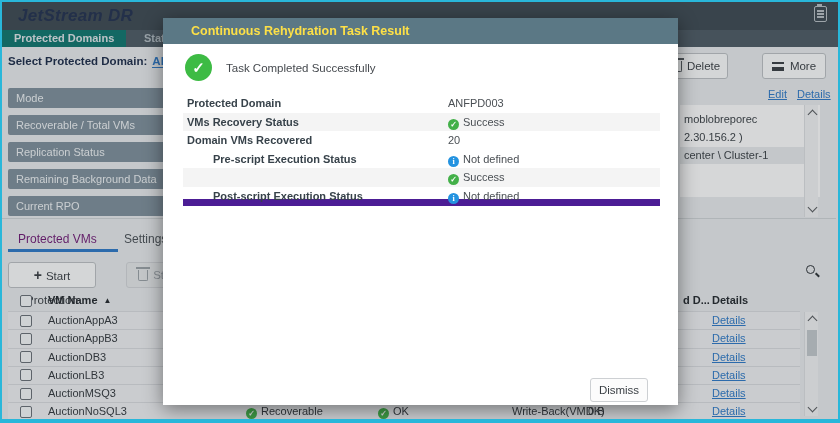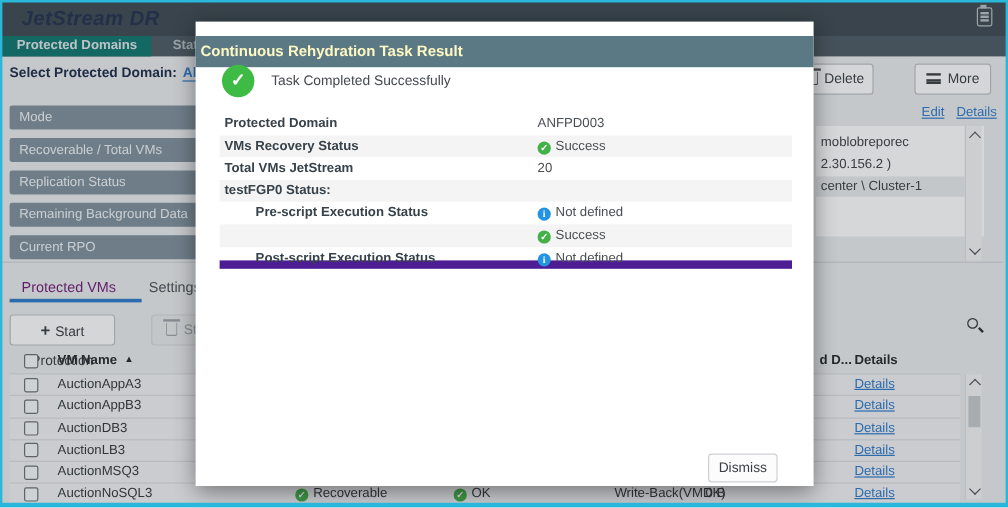--- a/index.html
+++ b/index.html
@@ -61,21 +61,21 @@
   .vdet { position:absolute; left:704px; top:2px; }
   .vcell { position:absolute; top:2px; }
   .ic-success { display:inline-block; width:11px; height:11px; border-radius:50%; background:#43b049; color:#fff; font-size:8px; font-weight:bold; text-align:center; line-height:11px; vertical-align:-1px; margin-right:4px; }
   .ic-info { display:inline-block; width:11px; height:11px; border-radius:50%; background:#2493e0; color:#fff; font-size:8px; font-weight:bold; font-family:"Liberation Serif", serif; text-align:center; line-height:11px; vertical-align:-1px; margin-right:4px; }
 
   
   .overlay { position:absolute; inset:0; background:rgba(40,46,52,.18); z-index:10; }
 
   
   .modal { position:absolute; left:163px; top:18px; width:515px; height:387px; background:#fff; z-index:20; box-shadow:0 4px 18px rgba(0,0,0,.45); }
-  .modal-head { position:absolute; left:0; top:12px; width:100%; height:26px; background:#5b7885; color:#fef9c3; font-size:12.5px; font-weight:bold; line-height:26px; padding-left:4px; }
+  .modal-head { position:absolute; left:0; top:0; width:100%; height:26px; background:#5b7885; color:#fde047; font-size:12.5px; font-weight:bold; line-height:26px; padding-left:28px; }
   .status-circle { position:absolute; left:22px; top:36px; width:27px; height:27px; border-radius:50%; background:#3dbb44; color:#fff; font-size:15px; font-weight:bold; text-align:center; line-height:27px; }
   .status-msg { position:absolute; left:63px; top:44px; font-size:11.5px; color:#45494e; }
   .mrows { position:absolute; left:20px; top:76px; width:477px; }
   .mrow { position:relative; height:18.6px; font-size:11px; line-height:18.6px; }
   .mrow.stripe { background:#f4f4f4; }
   .mrow .lbl { position:absolute; left:4px; font-weight:bold; color:#37424a; }
   .mrow.indent .lbl { left:30px; }
   .mrow .val { position:absolute; left:265px; color:#4a4f54; }
   .mrows-bottom { border-bottom:7px solid #4c1d95; }
   .dismiss-btn { position:absolute; left:427px; top:360px; width:58px; height:24px; background:#fcfcfc; border:1px solid #cdd0d3; border-radius:3px; font-size:11.5px; color:#3a3f44; text-align:center; line-height:22px; }
@@ -198,25 +198,22 @@
     <div class="mrows">
       <div class="mrow">
         <span class="lbl">Protected Domain</span>
         <span class="val">ANFPD003</span>
       </div>
       <div class="mrow stripe">
         <span class="lbl">VMs Recovery Status</span>
         <span class="val"><span class="ic-success">✓</span><span>Success</span></span>
       </div>
       <div class="mrow">
-        <span class="lbl">Total VMs JetStream</span>
+        <span class="lbl">Domain VMs Recovered</span>
         <span class="val">20</span>
-      </div>
-      <div class="mrow stripe">
-        <span class="lbl">testFGP0 Status:</span>
       </div>
       <div class="mrow indent">
         <span class="lbl">Pre-script Execution Status</span>
         <span class="val"><span class="ic-info">i</span><span>Not defined</span></span>
       </div>
       <div class="mrow stripe indent">
         <span class="val"><span class="ic-success">✓</span><span>Success</span></span>
       </div>
       <div class="mrow indent mrows-bottom">
         <span class="lbl">Post-script Execution Status</span>

